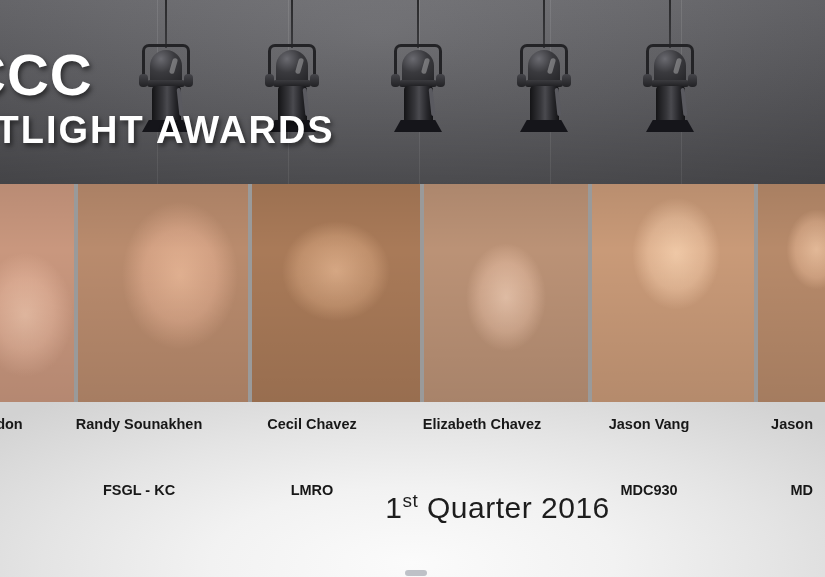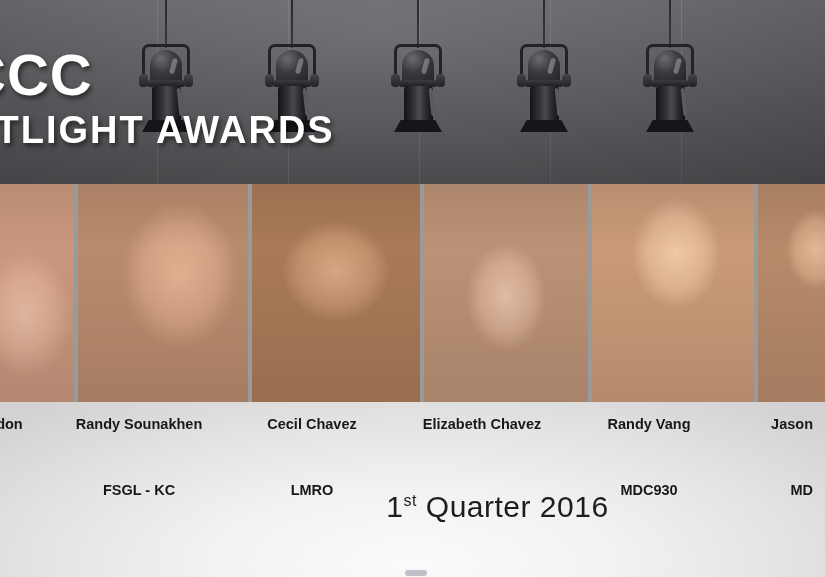--- a/index.html
+++ b/index.html
@@ -153,21 +153,21 @@
   .c1{width:170px;} .c2{width:168px;} .c3{width:164px;} .c4{width:162px;}
   .c5{width:79px;text-align:right;}
 
   
   .quarter{
     position:absolute;left:0;top:490px;width:825px;
     text-align:center;color:#1d1d1d;
     font-size:30px;font-weight:400;letter-spacing:.5px;
   }
   .quarter .inner{display:inline-block;margin-left:170px;}
-  .quarter sup{font-size:16px;vertical-align:super;}
+  .quarter sup{font-size:19px;vertical-align:super;}
 
   
   .pill{
     position:absolute;left:405px;top:570px;width:22px;height:6px;
     border-radius:3px;background:#a9adb6;opacity:.75;
   }
 </style>
 </head>
 <body>
 
@@ -283,21 +283,21 @@
         <span class="dept">FSGL - KC</span>
       </div>
       <div class="cap c2">
         <span class="nm">Cecil Chavez</span>
         <span class="dept">LMRO</span>
       </div>
       <div class="cap c3">
         <span class="nm">Elizabeth Chavez</span>
       </div>
       <div class="cap c4">
-        <span class="nm">Randy Vang</span>
+        <span class="nm">Jason Vang</span>
         <span class="dept">MDC930</span>
       </div>
       <div class="cap c5">
         <span class="nm">Jason</span>
         <span class="dept">MD</span>
       </div>
     </div>
 
   <div class="quarter">
     <span class="inner">

